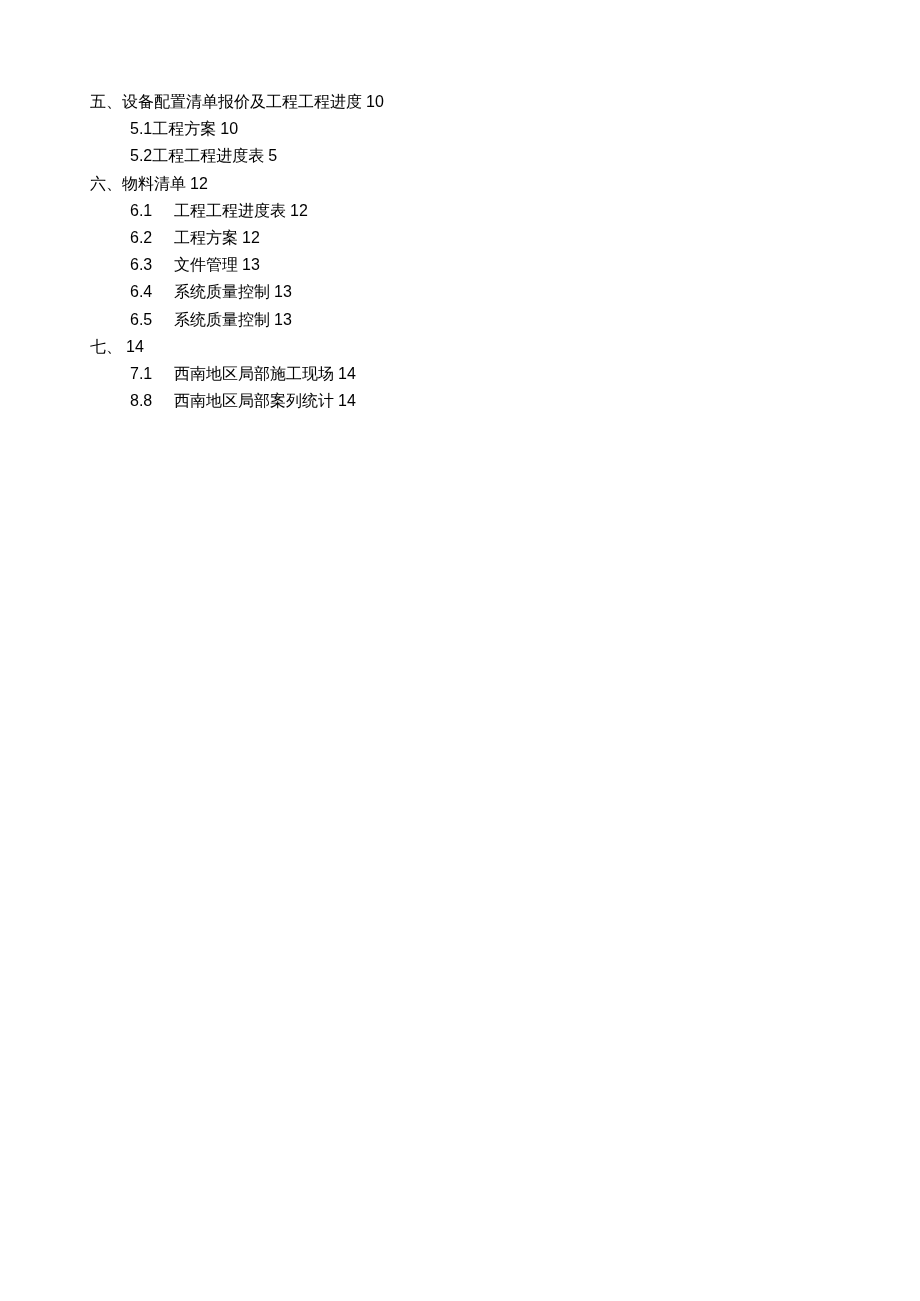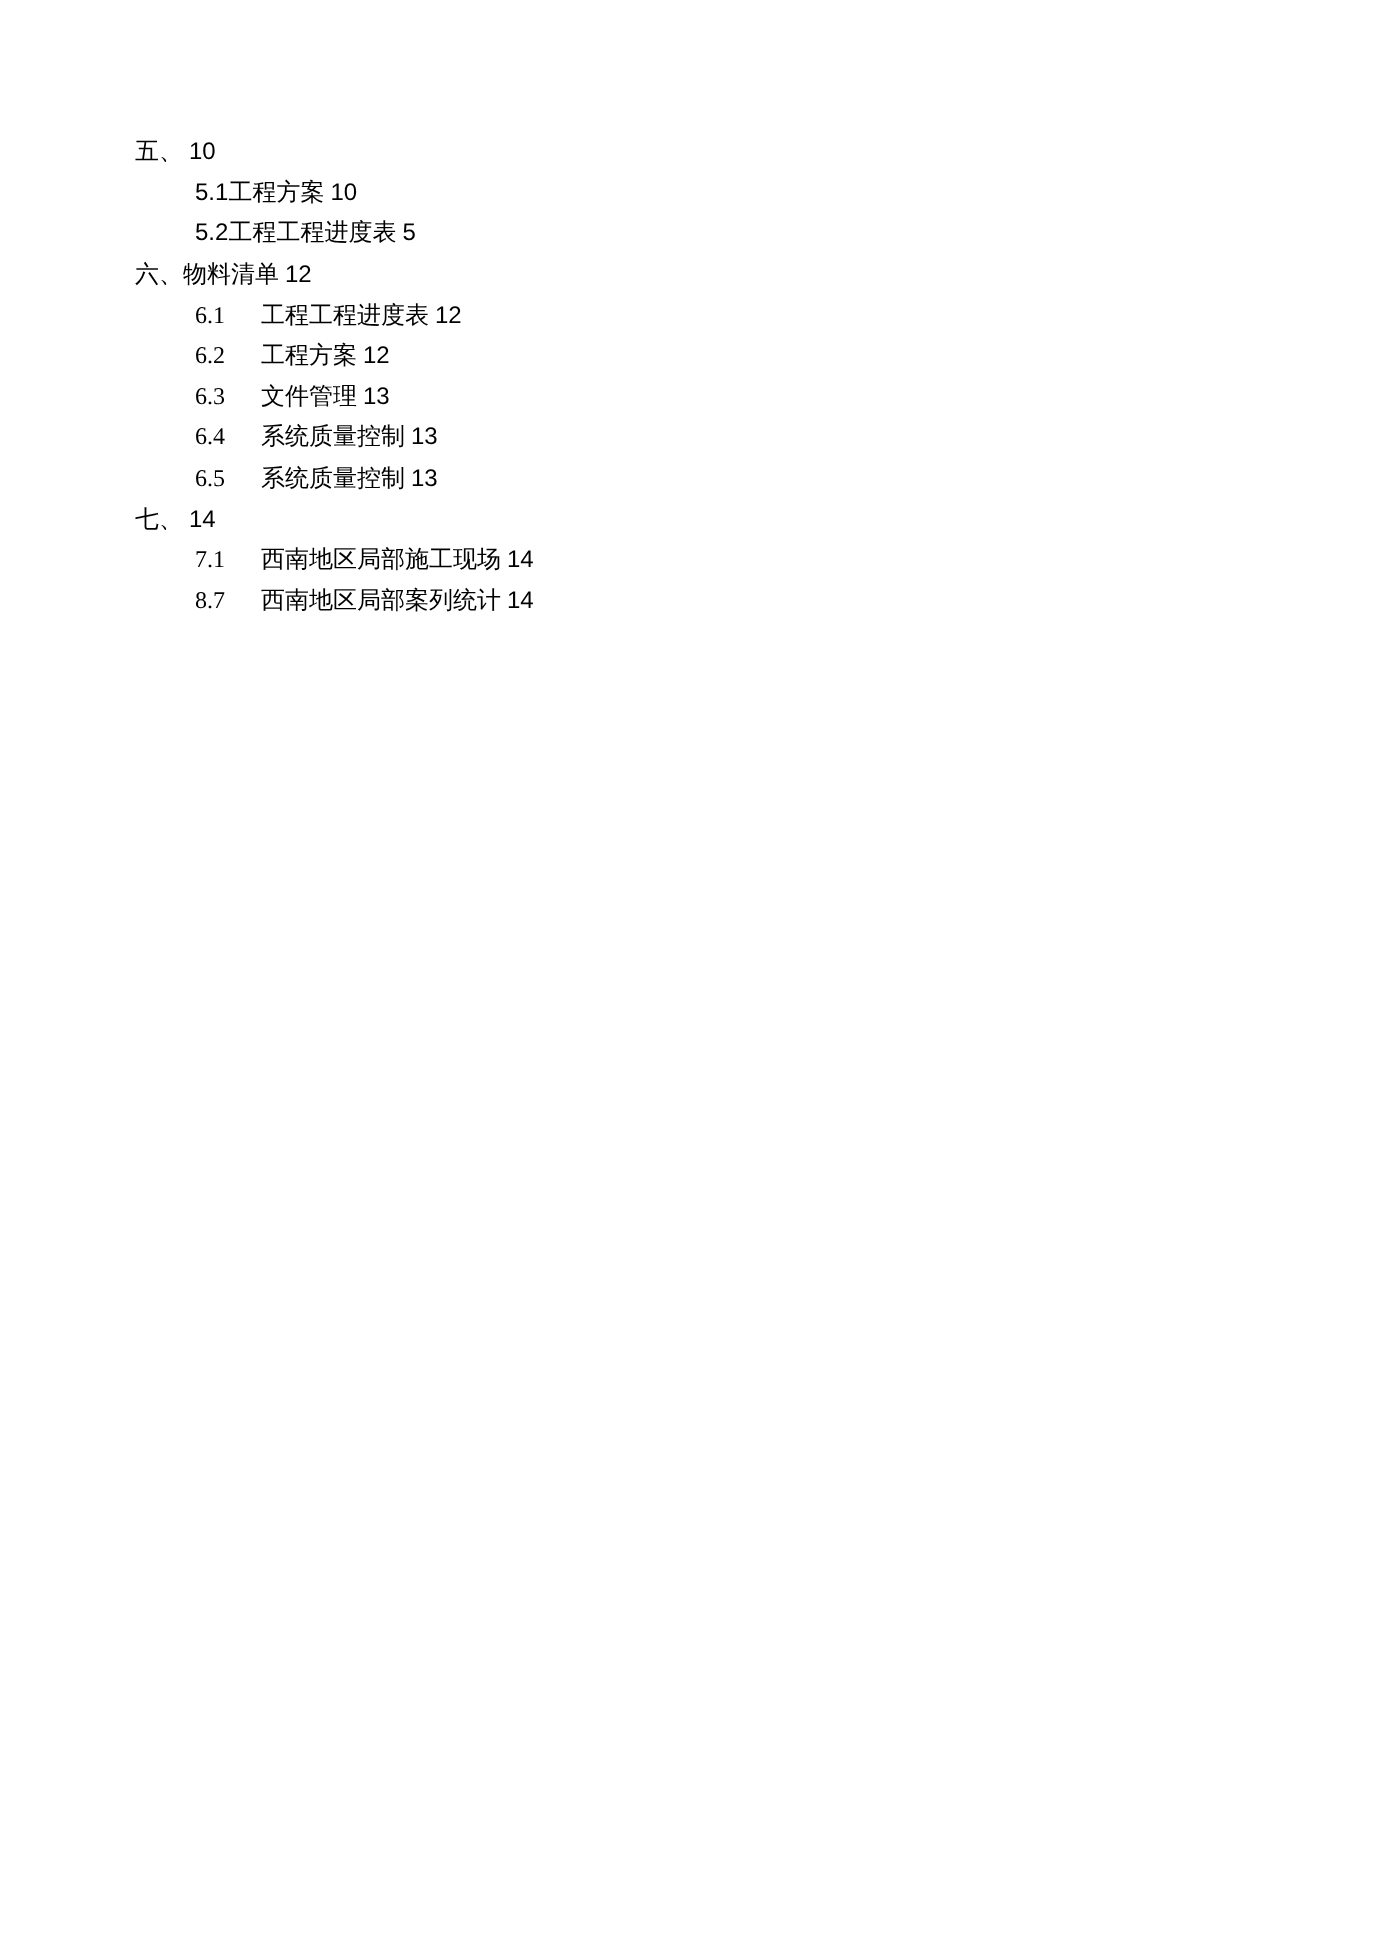--- a/index.html
+++ b/index.html
@@ -27,37 +27,38 @@
       align-items: baseline;
       padding-left: 40px;
     }
     .toc-sub-indent {
       display: flex;
       align-items: baseline;
       padding-left: 40px;
     }
     .num-col {
       min-width: 44px;
-      font-family: Liberation Serif, serif;
+      font-family: Liberation Sans, sans-serif;
     }
     .num-inline {
       font-family: Arial, sans-serif;
     }
     .page-num {
       font-family: Arial, sans-serif;
       margin-left: 4px;
     }
   </style>
 </head>
 <body>
 
 <div>
 
   <div class="toc-main">
     <span>五、</span>
+    <span>设备配置清单报价及工程工程进度</span>
     <span class="page-num">10</span>
   </div>
   <div class="toc-sub">
     <span class="num-inline">5.1</span>
     <span>工程方案</span>
     <span class="page-num">10</span>
   </div>
   <div class="toc-sub">
     <span class="num-inline">5.2</span>
     <span>工程工程进度表</span>
@@ -98,18 +99,18 @@
   <div class="toc-main">
     <span>七、</span>
     <span class="page-num">14</span>
   </div>
   <div class="toc-sub-indent">
     <span class="num-col">7.1</span>
     <span>西南地区局部施工现场</span>
     <span class="page-num">14</span>
   </div>
   <div class="toc-sub-indent">
-    <span class="num-col">8.7</span>
+    <span class="num-col">8.8</span>
     <span>西南地区局部案列统计</span>
     <span class="page-num">14</span>
   </div>
 
 </div>
 
 </body></html>

